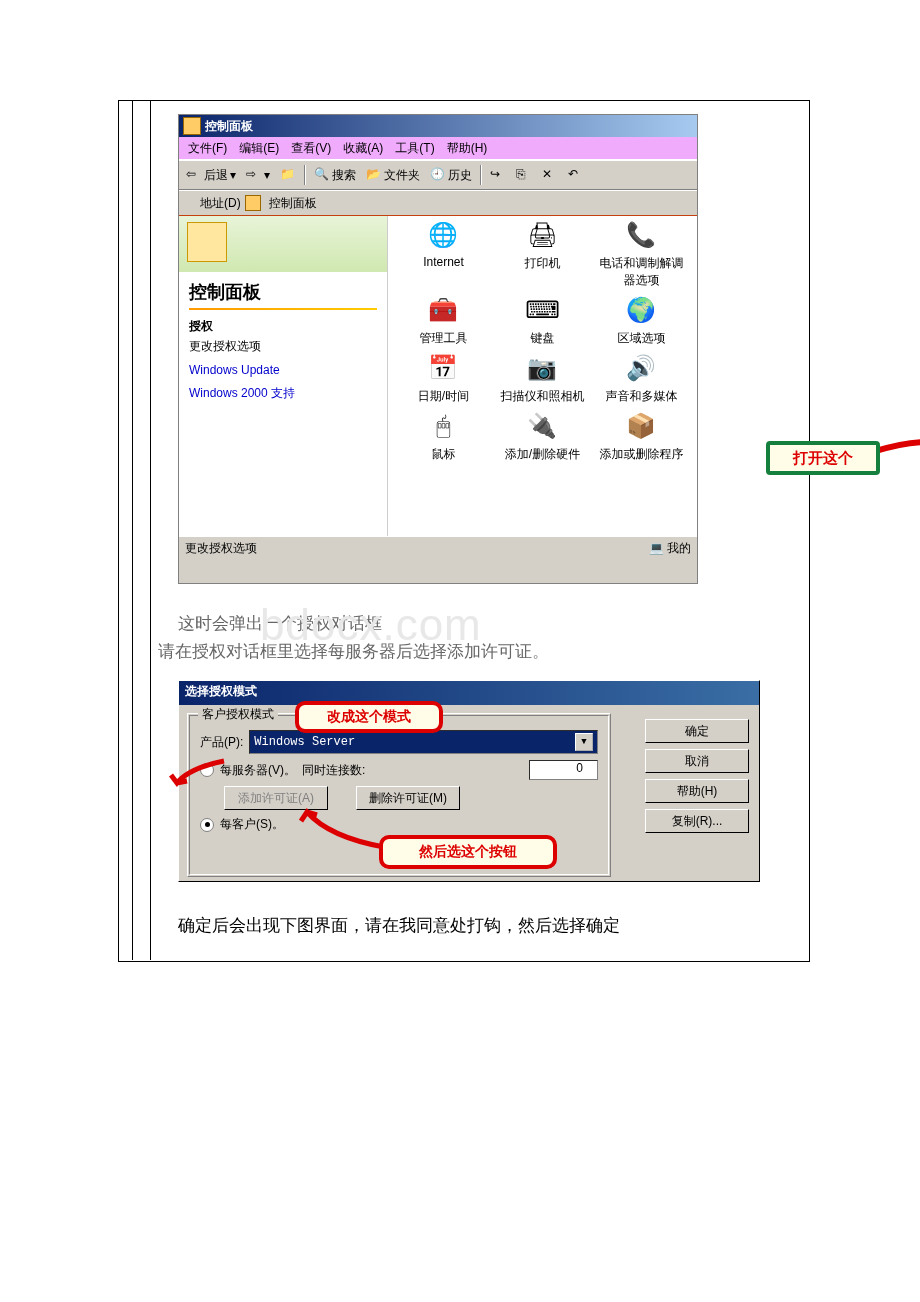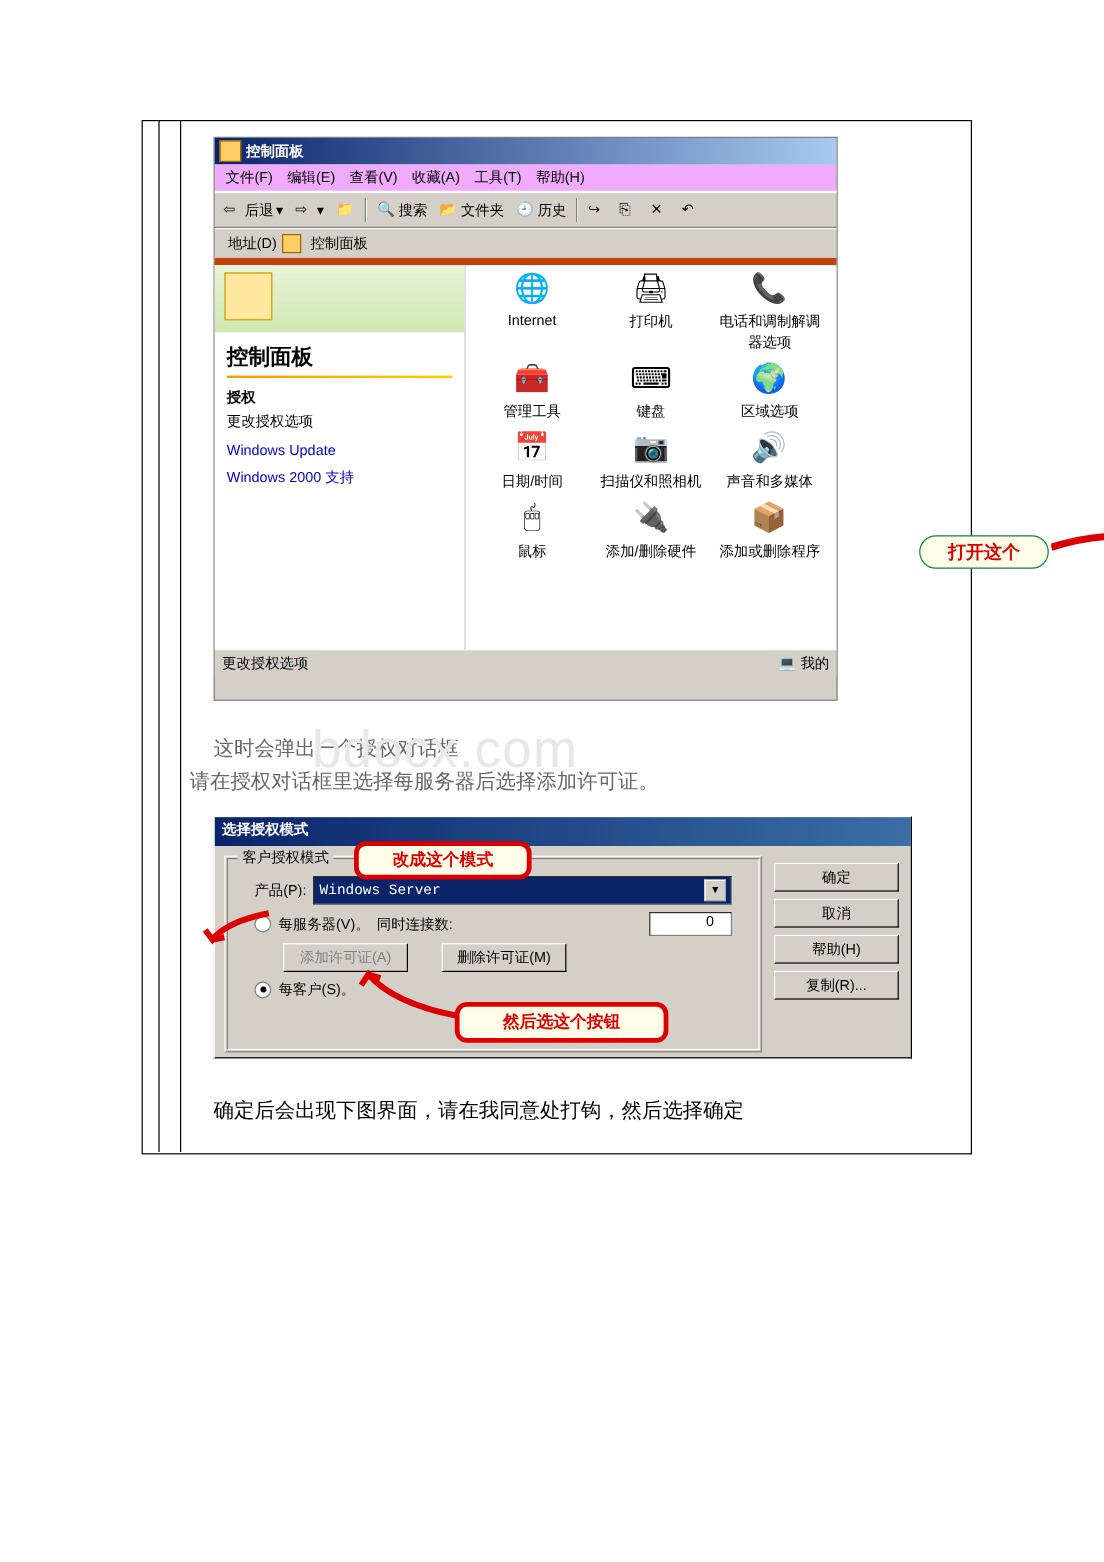--- a/index.html
+++ b/index.html
@@ -9,45 +9,45 @@
 .inner-border2{position:absolute;left:150px;top:100px;width:1px;height:860px;border-left:1px solid #000}
 .cp-window{position:absolute;left:178px;top:114px;width:518px;height:468px;background:#d4d0c8;border:1px solid #808080}
 .titlebar{height:22px;background:linear-gradient(90deg,#0a246a,#a6caf0);display:flex;align-items:center;padding:0 4px;color:#fff;font-weight:bold;font-size:12px}
 .titlebar-icon{width:16px;height:16px;background:#fc6;border:1px solid #960;margin-right:4px}
 .menubar{height:22px;background:#f0abfc;display:flex;align-items:center;padding:0 3px;gap:0;font-size:12px;border-bottom:1px solid #fff}
 .menubar span{padding:2px 6px;cursor:default}
 .toolbar{height:28px;background:#d4d0c8;display:flex;align-items:center;padding:0 3px;gap:2px;font-size:12px;border-top:1px solid #fff;border-bottom:1px solid #808080}
 .tb-btn{display:flex;align-items:center;gap:2px;padding:2px 4px}
 .tb-sep{width:1px;height:20px;background:#808080;margin:0 2px;border-right:1px solid #fff}
 .tb-ico{width:16px;height:16px;display:inline-block}
-.addrbar{height:24px;background:#d4d0c8;display:flex;align-items:center;padding:0 11px;font-size:12px;gap:4px;border-top:1px solid #fff;border-bottom:6px solid #c2410c}
+.addrbar{height:24px;background:#d4d0c8;display:flex;align-items:center;padding:0 21px;font-size:12px;gap:4px;border-top:1px solid #fff;border-bottom:1px solid #c2410c}
 .content{display:flex;height:320px;background:#fff}
 .leftpane{width:208px;border-right:1px solid #ccc;background:#fff;position:relative}
 .lp-top{height:56px;background:linear-gradient(180deg,#e8f4d8,#d0e8b0);position:relative}
 .lp-ico{position:absolute;left:8px;top:6px;width:38px;height:38px;background:#ffe7a0;border:1px solid #c90}
 .lp-title{font-size:18px;font-weight:bold;padding:8px 10px 4px}
 .lp-hr{height:2px;background:linear-gradient(90deg,#f90,#fc0);margin:0 10px 8px}
 .lp-sub{padding:0 10px;font-size:12px}
 .lp-sub b{display:block;margin-bottom:3px}
 .lp-link{color:#00c;display:block;margin:8px 10px 4px;font-size:12px}
 .iconpane{flex:1;padding:2px 6px;position:relative}
 .irow{display:flex;justify-content:space-around;margin-bottom:4px}
 .icn{width:85px;text-align:center;font-size:12px}
 .icn .g{width:34px;height:34px;margin:0 auto 3px;display:flex;align-items:center;justify-content:center;font-size:24px}
-.anno-open{position:absolute;left:378px;top:225px;width:106px;height:26px;border:1px solid #15803d;border-radius:14px;background:#fffde8;display:flex;align-items:center;justify-content:center;color:#d00;font-weight:bold;font-size:15px;z-index:5}
+.anno-open{position:absolute;left:378px;top:225px;width:106px;height:26px;border:4px solid #15803d;border-radius:4px;background:#fffde8;display:flex;align-items:center;justify-content:center;color:#d00;font-weight:bold;font-size:15px;z-index:5}
 .anno-arrow{position:absolute;left:488px;top:220px;width:80px;height:30px;z-index:4}
 .statusbar{height:22px;background:#d4d0c8;border-top:1px solid #fff;display:flex;align-items:center;padding:0 6px;font-size:12px;justify-content:space-between}
 .sb-r{display:flex;align-items:center;gap:3px}
 .txt1{position:absolute;left:178px;top:612px;font-size:17px;color:#666;font-family:SimSun}
 .txt2{position:absolute;left:158px;top:640px;font-size:17px;color:#666;font-family:SimSun}
 .wm{position:absolute;left:260px;top:600px;font-size:44px;color:#e8e8e8;font-family:Arial;letter-spacing:1px;z-index:1}
 .dlg{position:absolute;left:178px;top:680px;width:580px;height:200px;background:#d4d0c8;border:1px solid #000;border-top:1px solid #fff;border-left:1px solid #fff;z-index:3}
 .dlg-title{height:20px;background:linear-gradient(90deg,#0a246a,#3a6ea5);color:#fff;font-weight:bold;font-size:12px;padding:2px 6px}
 .dlg-body{padding:8px;position:relative}
-.grpbox{border:1px solid #808080;border-top-color:#fff;border-left-color:#fff;padding:10px 24px 12px;position:relative;width:398px;height:140px}
+.grpbox{border:1px solid #808080;border-top-color:#fff;border-left-color:#fff;padding:10px 12px 12px;position:relative;width:398px;height:140px}
 .grpbox::before{content:"";position:absolute;inset:1px;border:1px solid #808080;border-right-color:#fff;border-bottom-color:#fff;pointer-events:none}
 .grp-lbl{position:absolute;left:10px;top:-8px;background:#d4d0c8;padding:0 4px;font-size:12px}
 .row{display:flex;align-items:center;gap:6px;margin:6px 0;font-size:12px}
 .combo{flex:1;height:20px;background:#0a246a;color:#fff;border:1px inset #808080;padding:1px 4px;font-family:"Courier New";font-size:12px;display:flex;align-items:center;justify-content:space-between}
 .combo-ar{width:16px;height:16px;background:#d4d0c8;border:1px outset #fff;display:flex;align-items:center;justify-content:center;color:#000;font-size:9px}
 .radio{width:12px;height:12px;border-radius:50%;border:1px solid #808080;background:#fff;display:inline-flex;align-items:center;justify-content:center}
 .radio.on::after{content:"";width:5px;height:5px;border-radius:50%;background:#000}
 .numfield{width:50px;height:18px;border:1px inset #808080;background:#fff;text-align:right;padding:0 14px 0 3px;font-size:12px;position:relative}
 .btn{height:22px;padding:0 10px;background:#d4d0c8;border:1px solid #000;border-top-color:#fff;border-left-color:#fff;font-size:12px;min-width:82px;text-align:center;display:flex;align-items:center;justify-content:center}
 .btn.dis{color:#808080}

